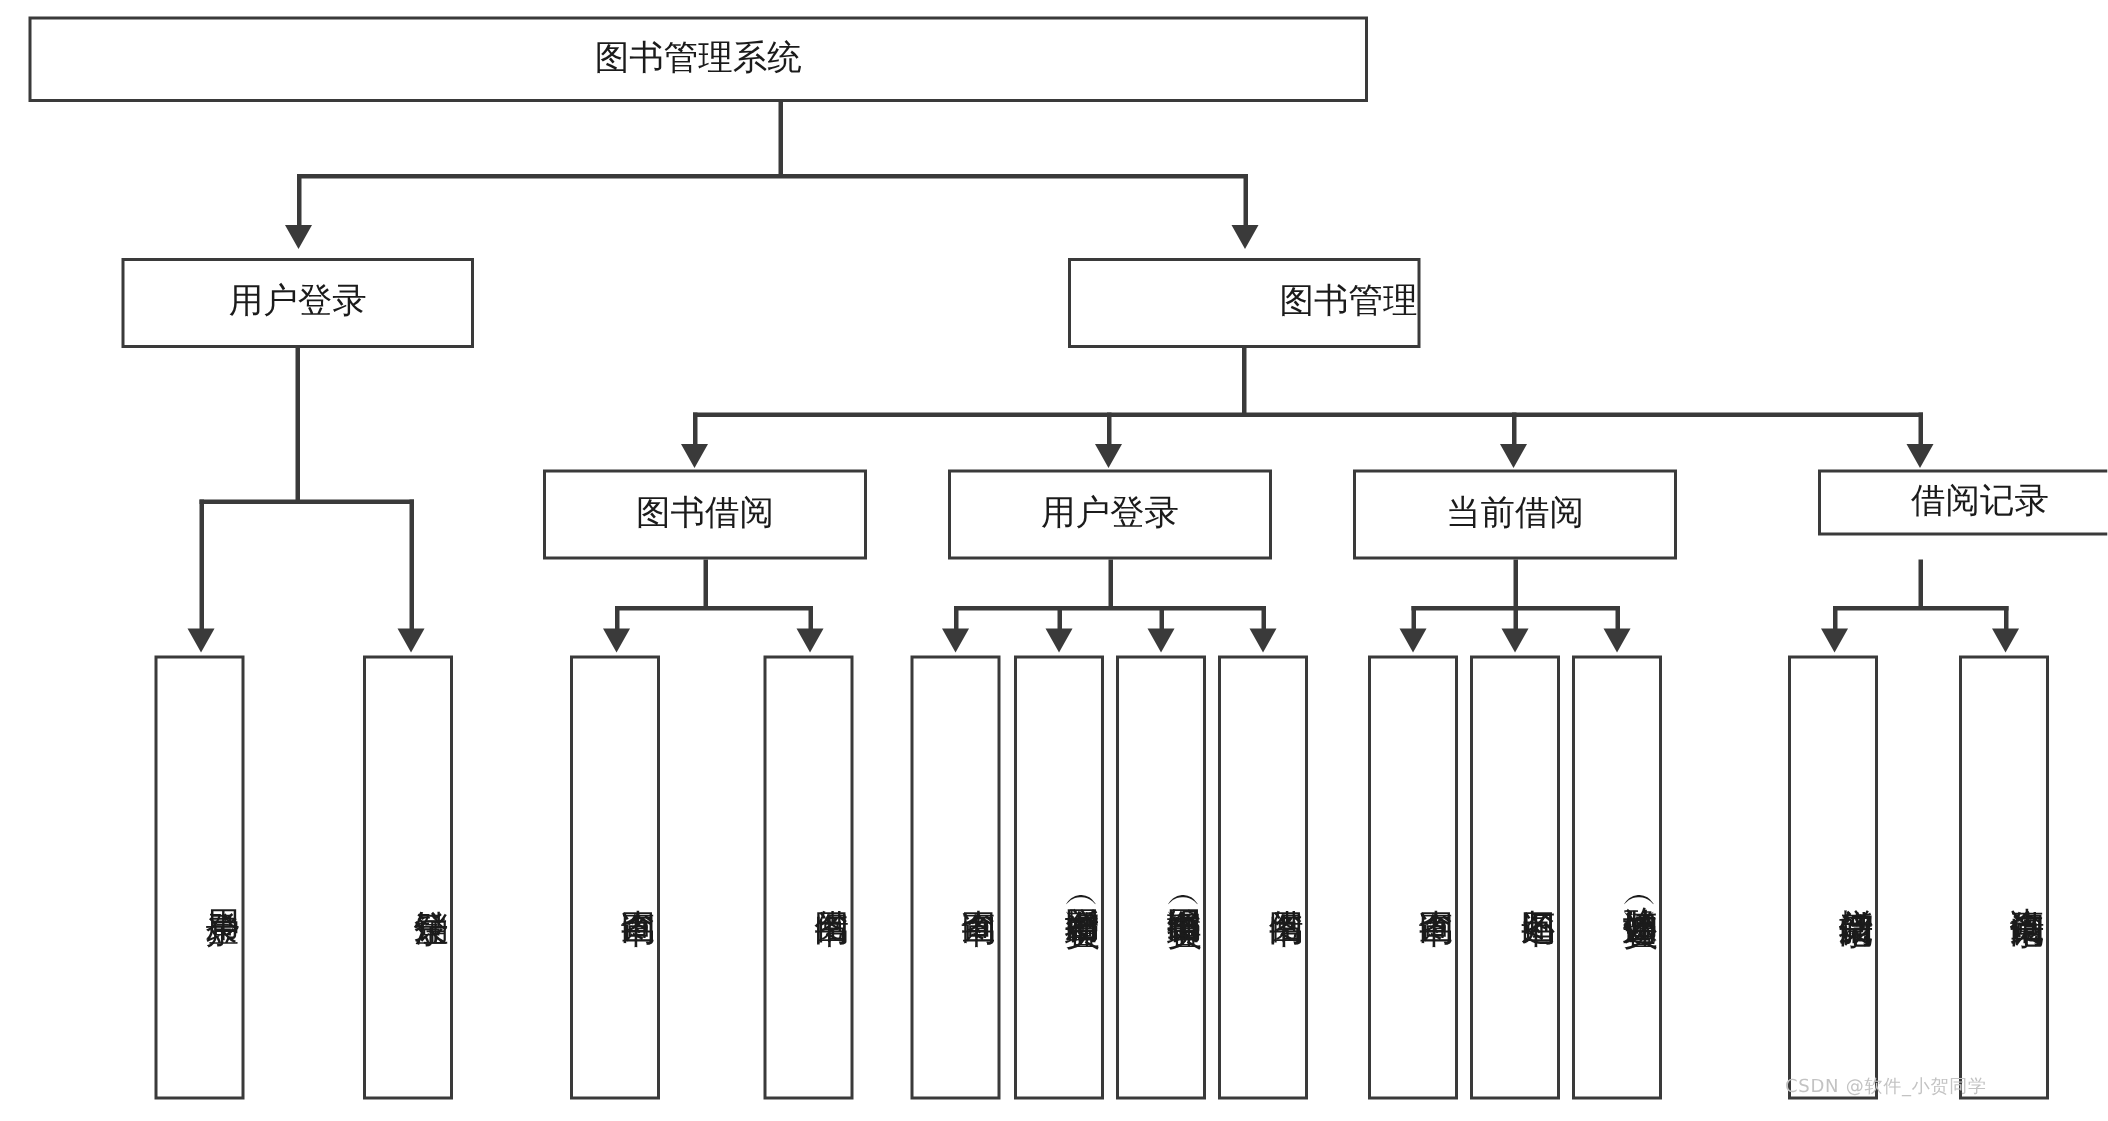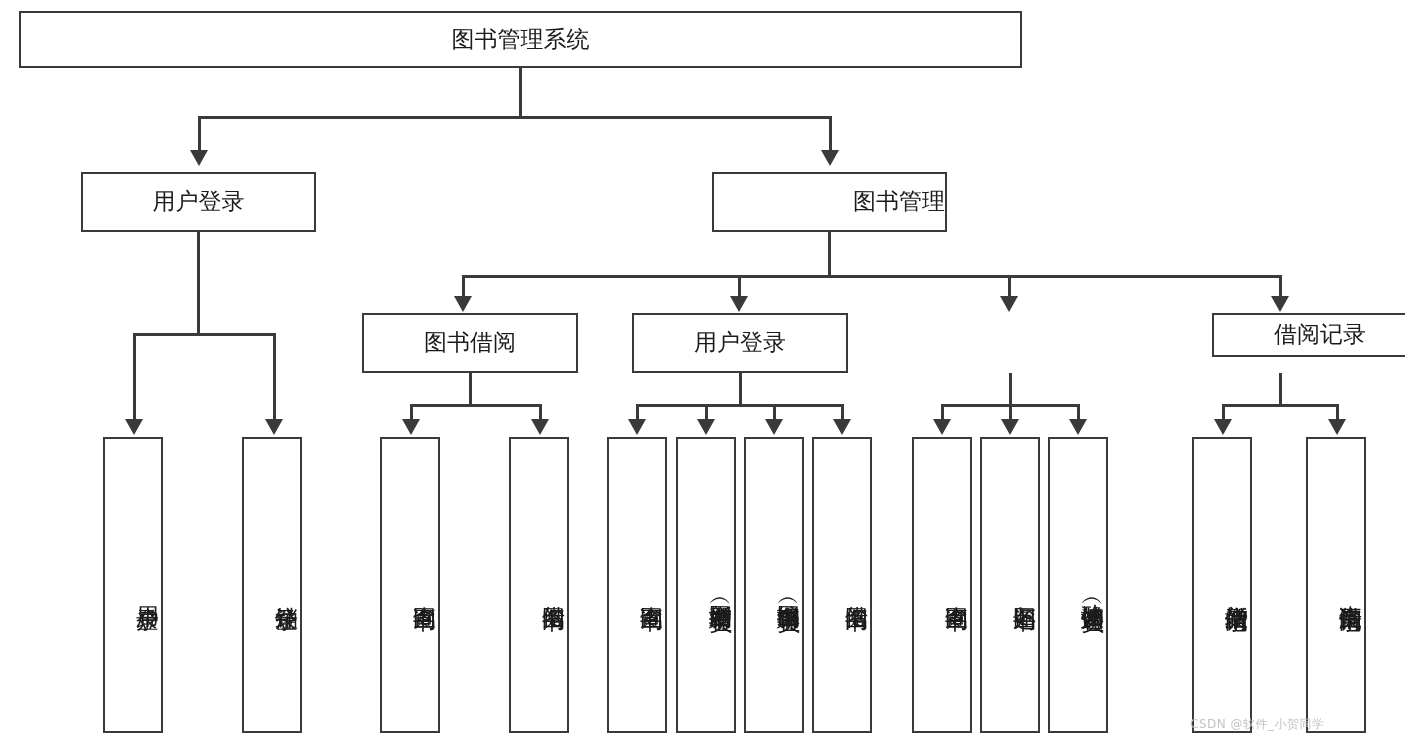--- a/index.html
+++ b/index.html
@@ -78,21 +78,21 @@
     font-family: "DejaVu Sans", "Liberation Sans", sans-serif;
     white-space: nowrap;
     letter-spacing: 0.5px;
   }
 </style>
 </head>
 <body>
 
 <div id="diagram-root">
 
-  <div class="node node-root horiz" style="left:19px; top:11px; width:1003px; height:57px;">
+  <div class="node node-root horiz" style="left:19px; top:11px; width:893px; height:57px;">
     <span class="node-label">图书管理系统</span>
   </div>
 
   <div class="vline" style="left:519px; top:68px; height:50px;"></div>
   <div class="hline" style="left:198px; top:116px; width:634px;"></div>
 
   <div class="vline" style="left:198px; top:116px; height:36px;"></div>
   <div class="arrow" style="left:190px; top:150px;"></div>
 
   <div class="vline" style="left:829px; top:116px; height:36px;"></div>
@@ -129,20 +129,23 @@
   <div class="arrow" style="left:1271px; top:296px;"></div>
 
   <div class="node horiz" style="left:362px; top:313px; width:216px; height:60px;">
     <span class="node-label">图书借阅</span>
   </div>
 
   <div class="node horiz" style="left:632px; top:313px; width:216px; height:60px;">
     <span class="node-label">用户登录</span>
   </div>
 
+  <div class="node horiz" style="left:902px; top:313px; width:216px; height:60px;">
+    <span class="node-label">当前借阅</span>
+  </div>
 
   <div class="node horiz" style="left:1212px; top:313px; width:216px; height:44px;">
     <span class="node-label">借阅记录</span>
   </div>
 
   <div class="vline" style="left:469px; top:373px; height:33px;"></div>
   <div class="hline" style="left:410px; top:404px; width:132px;"></div>
   <div class="vline" style="left:410px; top:404px; height:17px;"></div>
   <div class="arrow" style="left:402px; top:419px;"></div>
   <div class="vline" style="left:539px; top:404px; height:17px;"></div>

